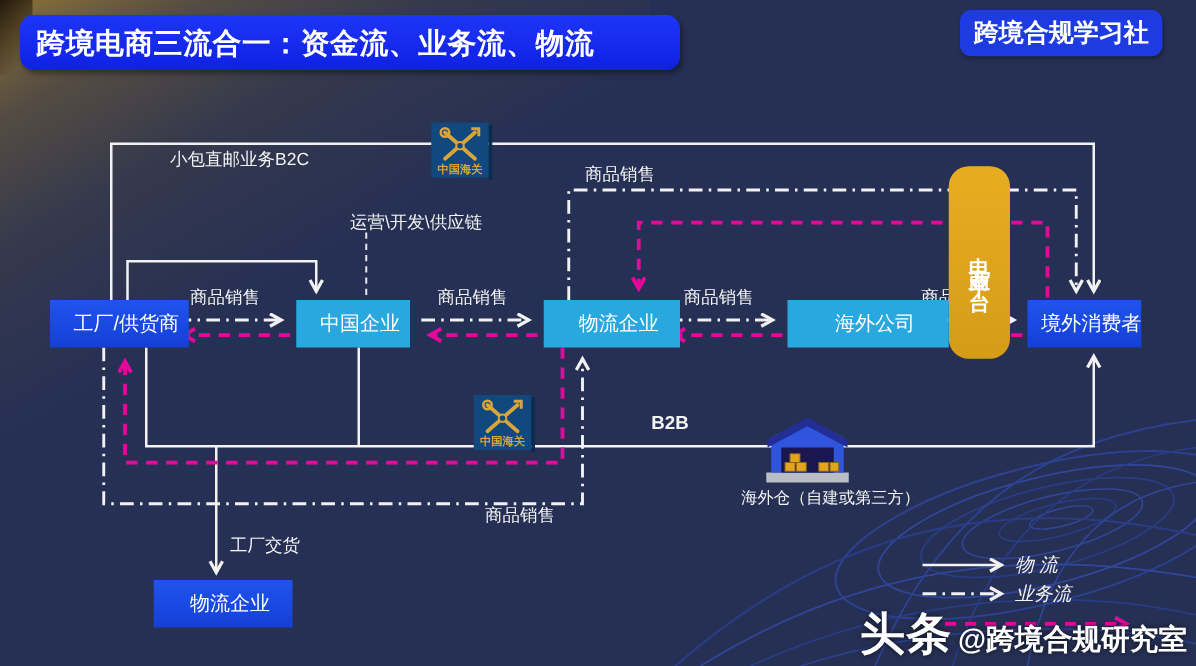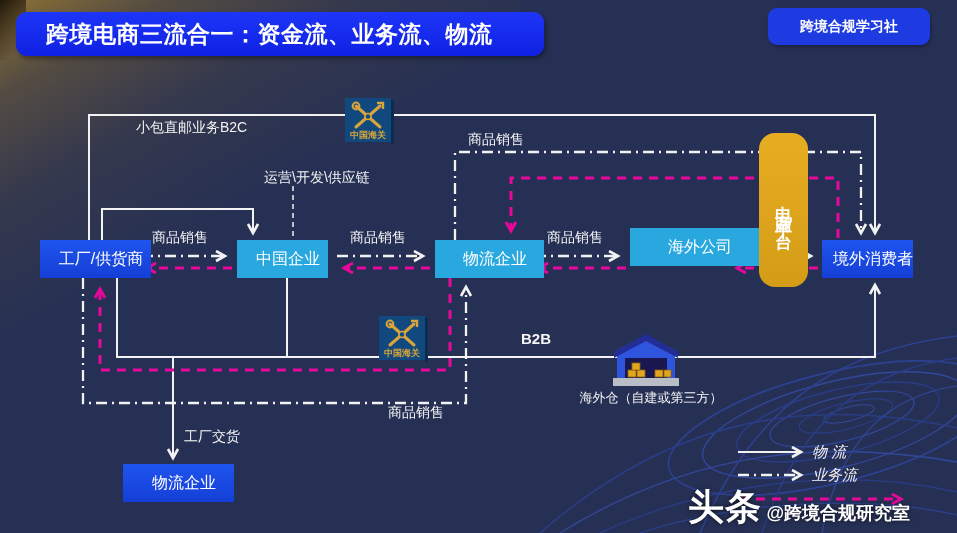--- a/index.html
+++ b/index.html
@@ -17,29 +17,29 @@
   }
   .corner-dark{
     position:absolute;left:0;top:0;width:26px;height:60px;
     background:linear-gradient(135deg,#20180c 0%, rgba(32,24,12,0) 80%);z-index:0;
   }
   svg.layer{position:absolute;left:0;top:0;z-index:1;}
   .title-bar{
     position:absolute;left:16px;top:12px;width:528px;height:44px;
     background:linear-gradient(180deg,#1d35f8,#0f21e2);
     border-radius:11px;z-index:4;
-    display:flex;align-items:center;padding-left:30px;box-sizing:border-box;
+    display:flex;align-items:center;padding-left:13px;box-sizing:border-box;
     font-size:23px;font-weight:bold;letter-spacing:.5px;
     box-shadow:2px 3px 4px rgba(0,0,0,.35);
   }
   .badge{
     position:absolute;left:768px;top:8px;width:162px;height:37px;
     background:#1d3be0;border-radius:9px;z-index:4;
     display:flex;align-items:center;justify-content:center;
-    font-size:14px;font-weight:bold;box-shadow:1px 2px 3px rgba(0,0,0,.3);
+    font-size:20px;font-weight:bold;box-shadow:1px 2px 3px rgba(0,0,0,.3);
   }
   .node{
     position:absolute;height:38px;z-index:3;
     display:flex;align-items:center;justify-content:center;
     font-size:16px;color:#fff;white-space:nowrap;padding-left:11px;
   }
   .blue-node{background:linear-gradient(180deg,#1f54ee,#143fd6);}
   .cyan-node{background:#29a8e0;}
   .platform{
     position:absolute;left:759px;top:133px;width:49px;height:154px;
@@ -52,21 +52,21 @@
   .lbl{
     position:absolute;z-index:1;color:#f4f4f4;font-size:14px;white-space:nowrap;
   }
   .lbl.sm{font-size:13px;}
   .legend-label{font-style:italic;font-size:15px;}
   .watermark{
     position:absolute;left:688px;top:483px;z-index:4;white-space:nowrap;
     text-shadow:0 0 4px rgba(0,0,0,.7);
   }
   .watermark .tt{font-size:36px;font-weight:900;letter-spacing:1px;}
-  .watermark .hd{font-size:18px;font-weight:700;}
+  .watermark .hd{font-size:23px;font-weight:700;}
   .icon-box{position:absolute;z-index:2;}
 </style>
 </head>
 <body>
 
 <div id="canvas">
 
   <div class="gold-glow"></div>
   <div class="corner-dark"></div>
 
@@ -127,29 +127,29 @@
     </g>
   </svg>
 
   <div class="lbl" style="left:152px;top:229px;">商品销售</div>
   <div class="lbl" style="left:350px;top:229px;">商品销售</div>
   <div class="lbl" style="left:547px;top:229px;">商品销售</div>
   <div class="lbl" style="left:737px;top:229px;z-index:1;">商品销售</div>
   <div class="lbl" style="left:468px;top:131px;">商品销售</div>
   <div class="lbl" style="left:388px;top:404px;">商品销售</div>
   <div class="lbl" style="left:136px;top:119px;">小包直邮业务B2C</div>
-  <div class="lbl" style="left:264px;top:169px;">运营\开发\供应链</div>
+  <div class="lbl" style="left:280px;top:169px;">运营\开发\供应链</div>
   <div class="lbl" style="left:521px;top:330px;font-size:15px;font-weight:600;text-align:center;">B2B</div>
   <div class="lbl" style="left:184px;top:428px;">工厂交货</div>
-  <div class="lbl sm" style="left:566px;top:389px;width:170px;text-align:center;">海外仓（自建或第三方）</div>
+  <div class="lbl sm" style="left:566px;top:389px;width:170px;text-align:right;">海外仓（自建或第三方）</div>
 
   <div class="node blue-node" style="left:40px;top:240px;width:100px;">工厂/供货商</div>
   <div class="node cyan-node" style="left:237px;top:240px;width:80px;">中国企业</div>
   <div class="node cyan-node" style="left:435px;top:240px;width:98px;">物流企业</div>
-  <div class="node cyan-node" style="left:630px;top:228px;width:118px;">海外公司</div>
+  <div class="node cyan-node" style="left:630px;top:240px;width:118px;">海外公司</div>
   <div class="node blue-node" style="left:822px;top:240px;width:80px;">境外消费者</div>
   <div class="node blue-node" style="left:123px;top:464px;width:100px;">物流企业</div>
   <div class="platform">电商平台</div>
 
   <svg class="icon-box" style="left:344px;top:97px;" width="50" height="47" viewBox="0 0 50 47">
     <rect x="1" y="1" width="46" height="44" fill="#11497e"></rect>
     <rect x="47" y="3" width="3" height="44" fill="#0a2c50"></rect>
     <g stroke="#d9a43b" stroke-width="3" stroke-linecap="round">
       <line x1="12" y1="9" x2="36" y2="30"></line>
       <line x1="36" y1="9" x2="12" y2="30"></line>

